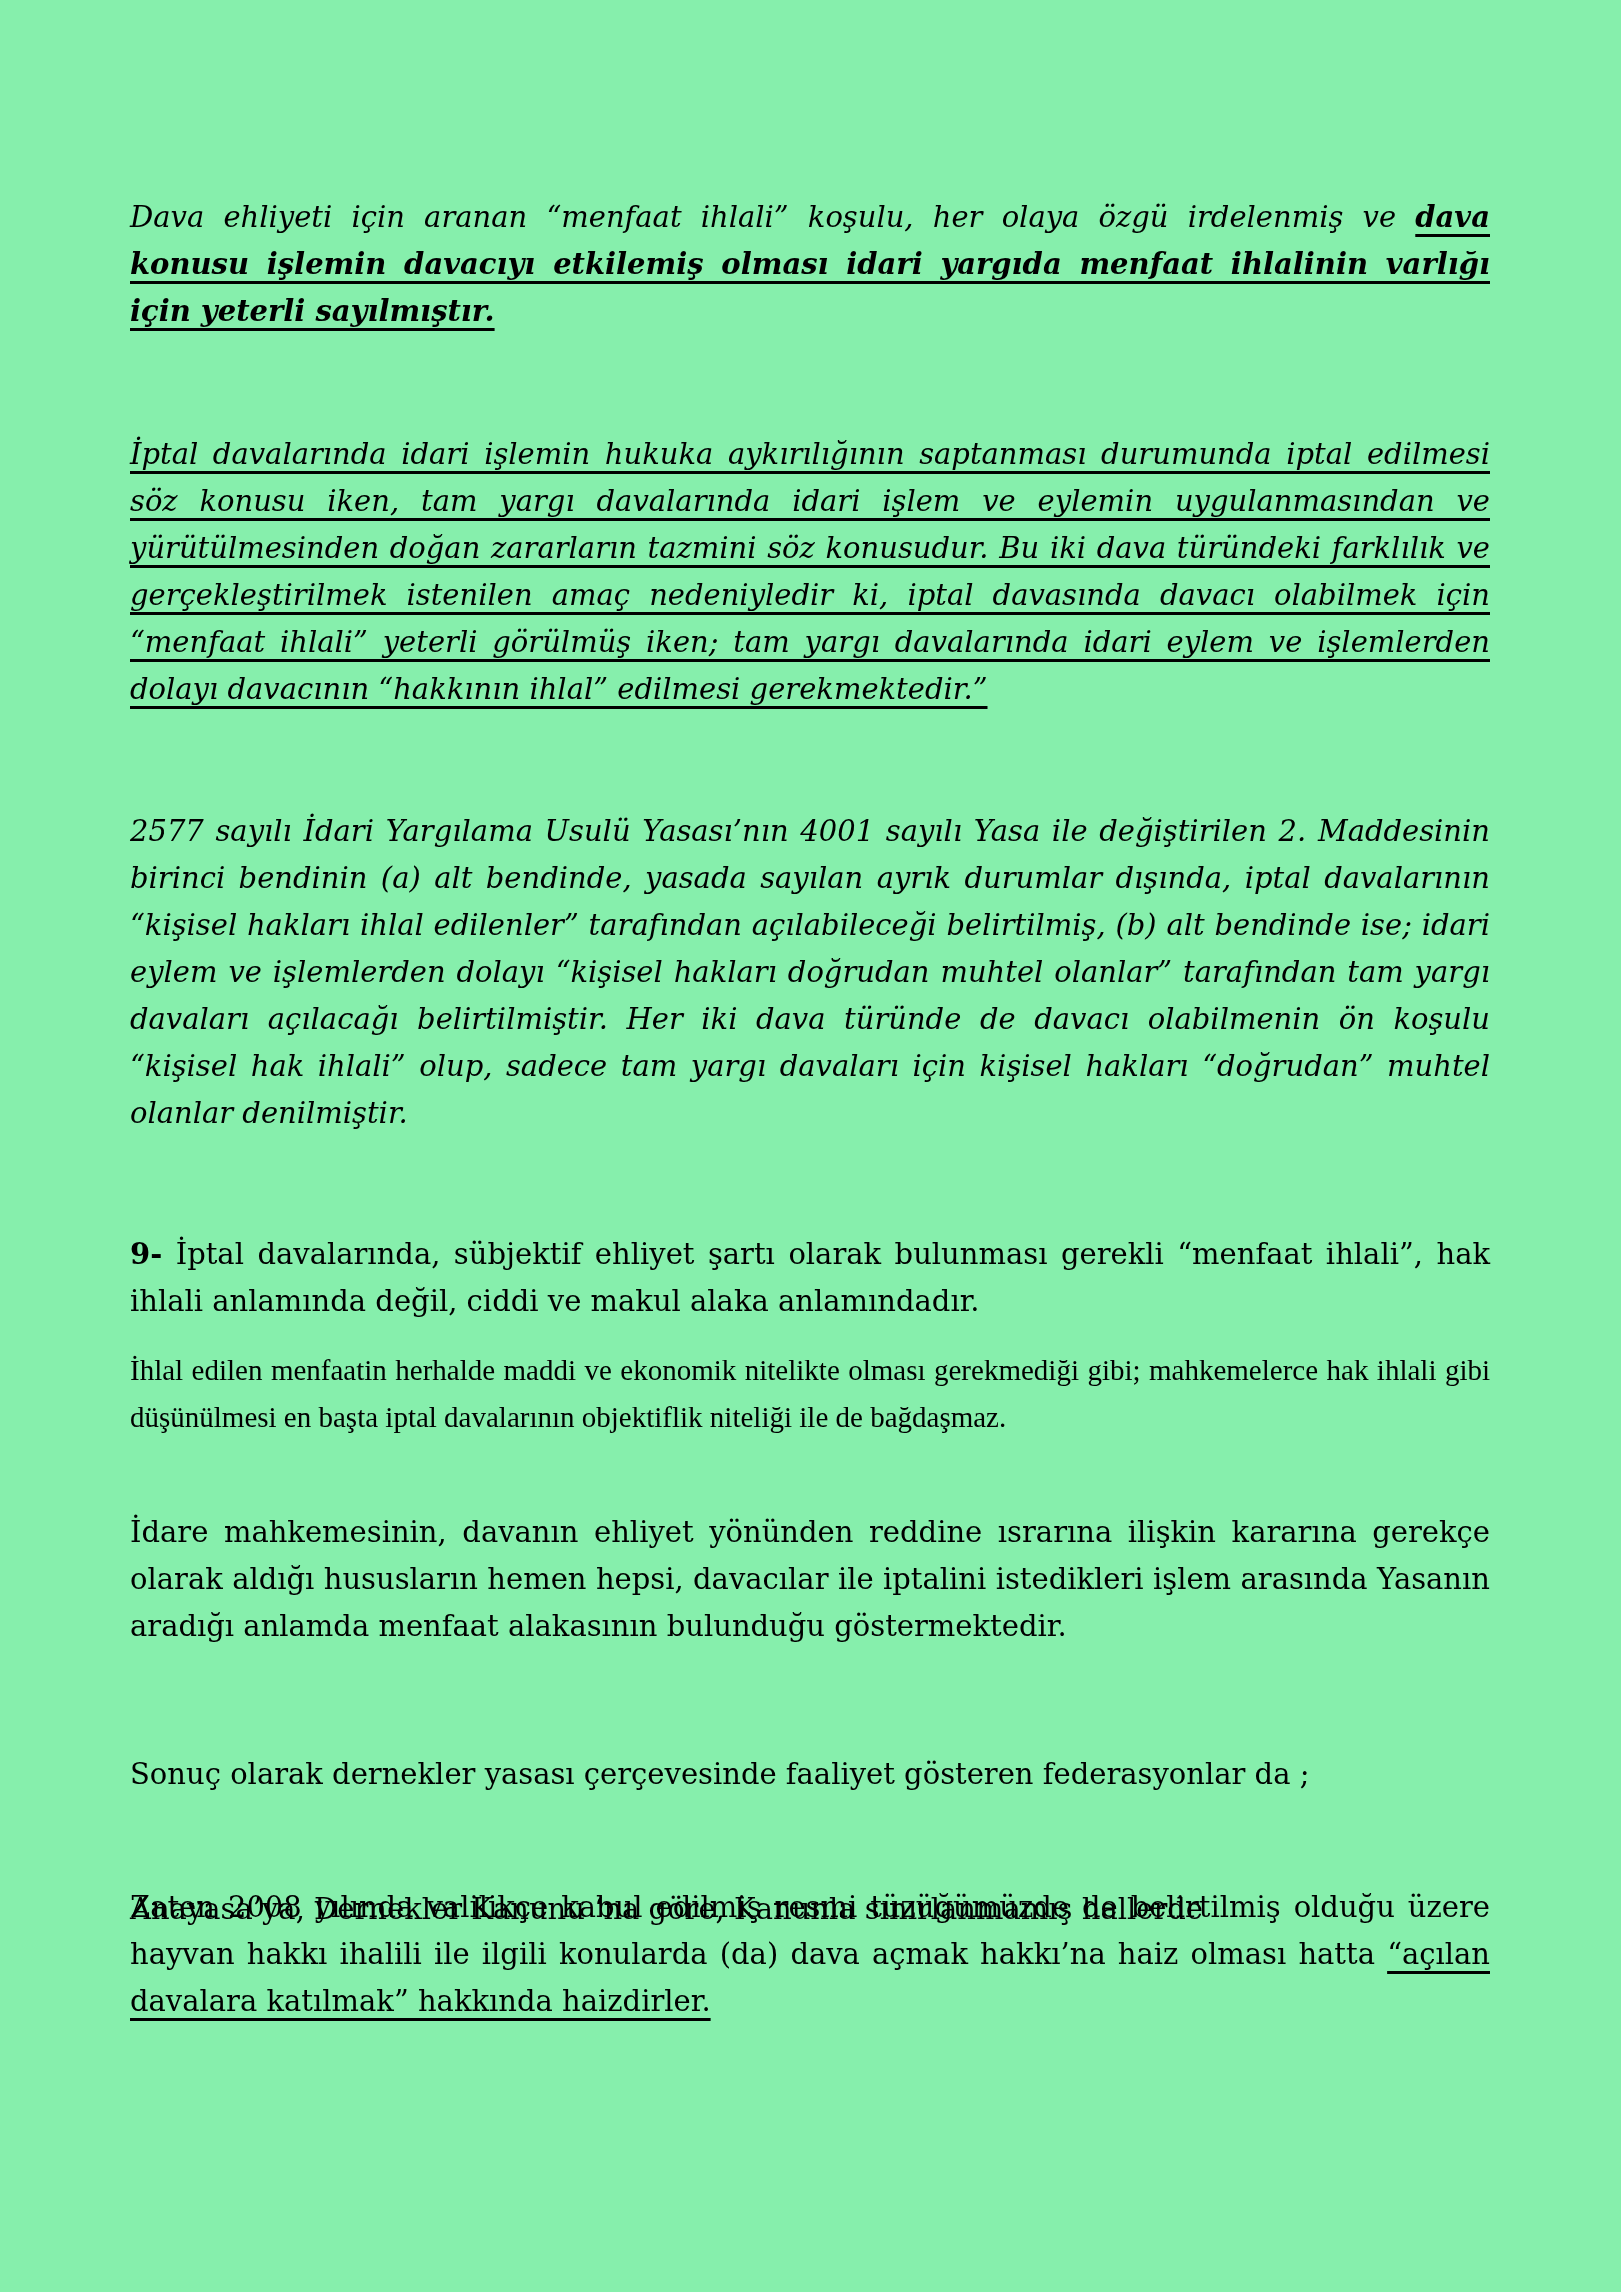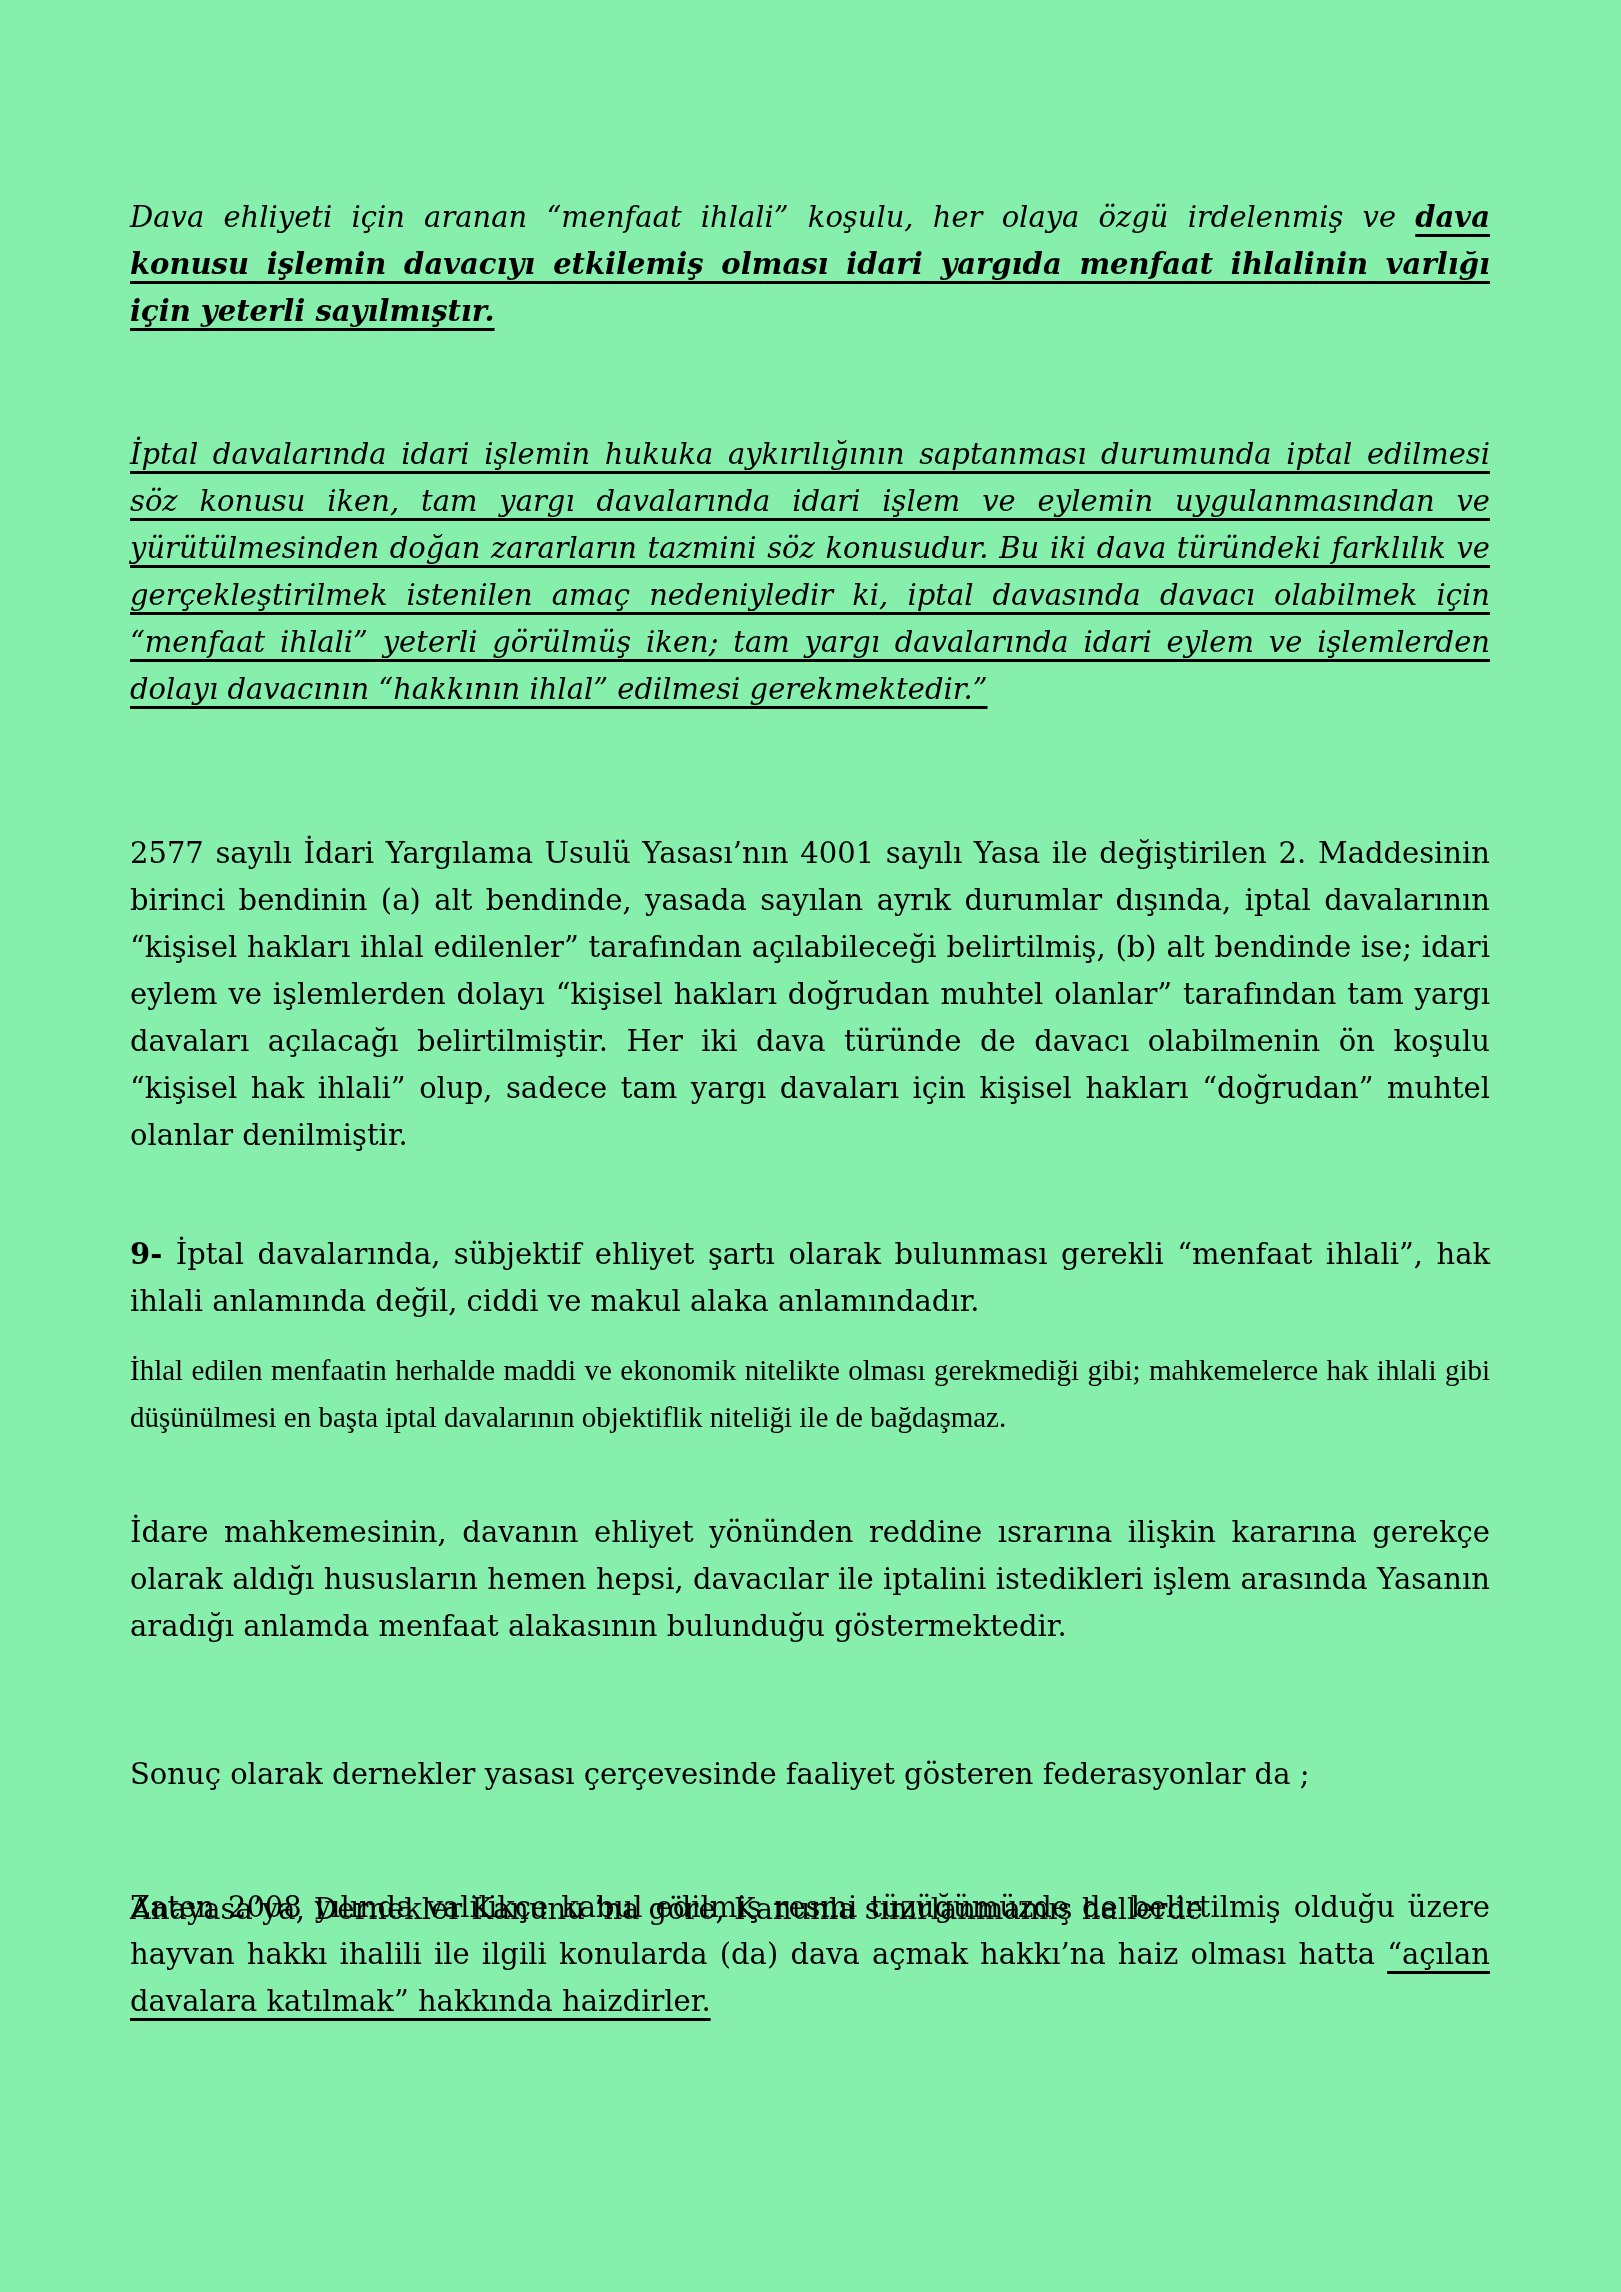--- a/index.html
+++ b/index.html
@@ -28,21 +28,21 @@
   }
   .italic { font-style: italic; }
   .bold { font-weight: 700; }
   .underline {
     text-decoration: underline;
     text-decoration-thickness: 2.5px;
     text-underline-offset: 6.9px;
   }
   .p1 { top: 194px; }
   .p2 { top: 431px; }
-  .p3 { top: 830px; }
+  .p3 { top: 808px; font-style: italic; }
   .p4 { top: 1231px; }
   .p5 { top: 1347px; font-family: Liberation Serif, serif; }
   .p6 { top: 1509px; }
   .p7 { top: 1751px; }
   .p8 { top: 1886px; }
   .p9 { top: 1884px; }
   .page-number {
     position: absolute;
     top: 2117px;
     left: 0;

